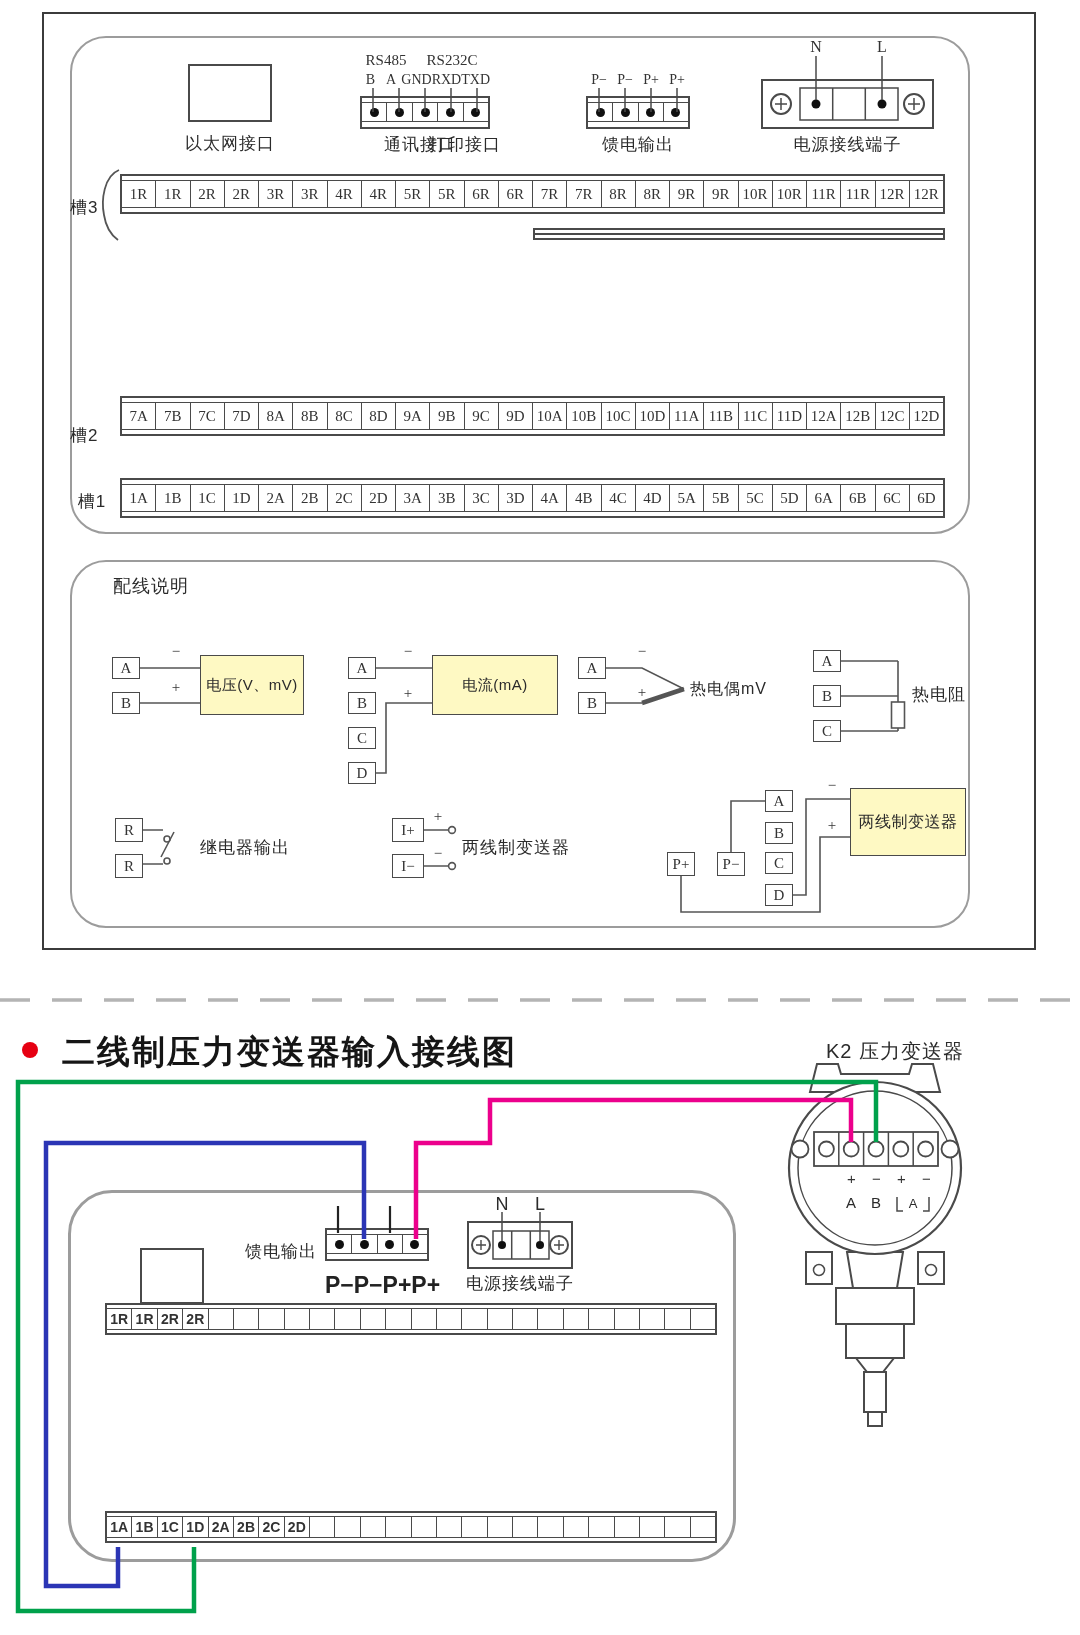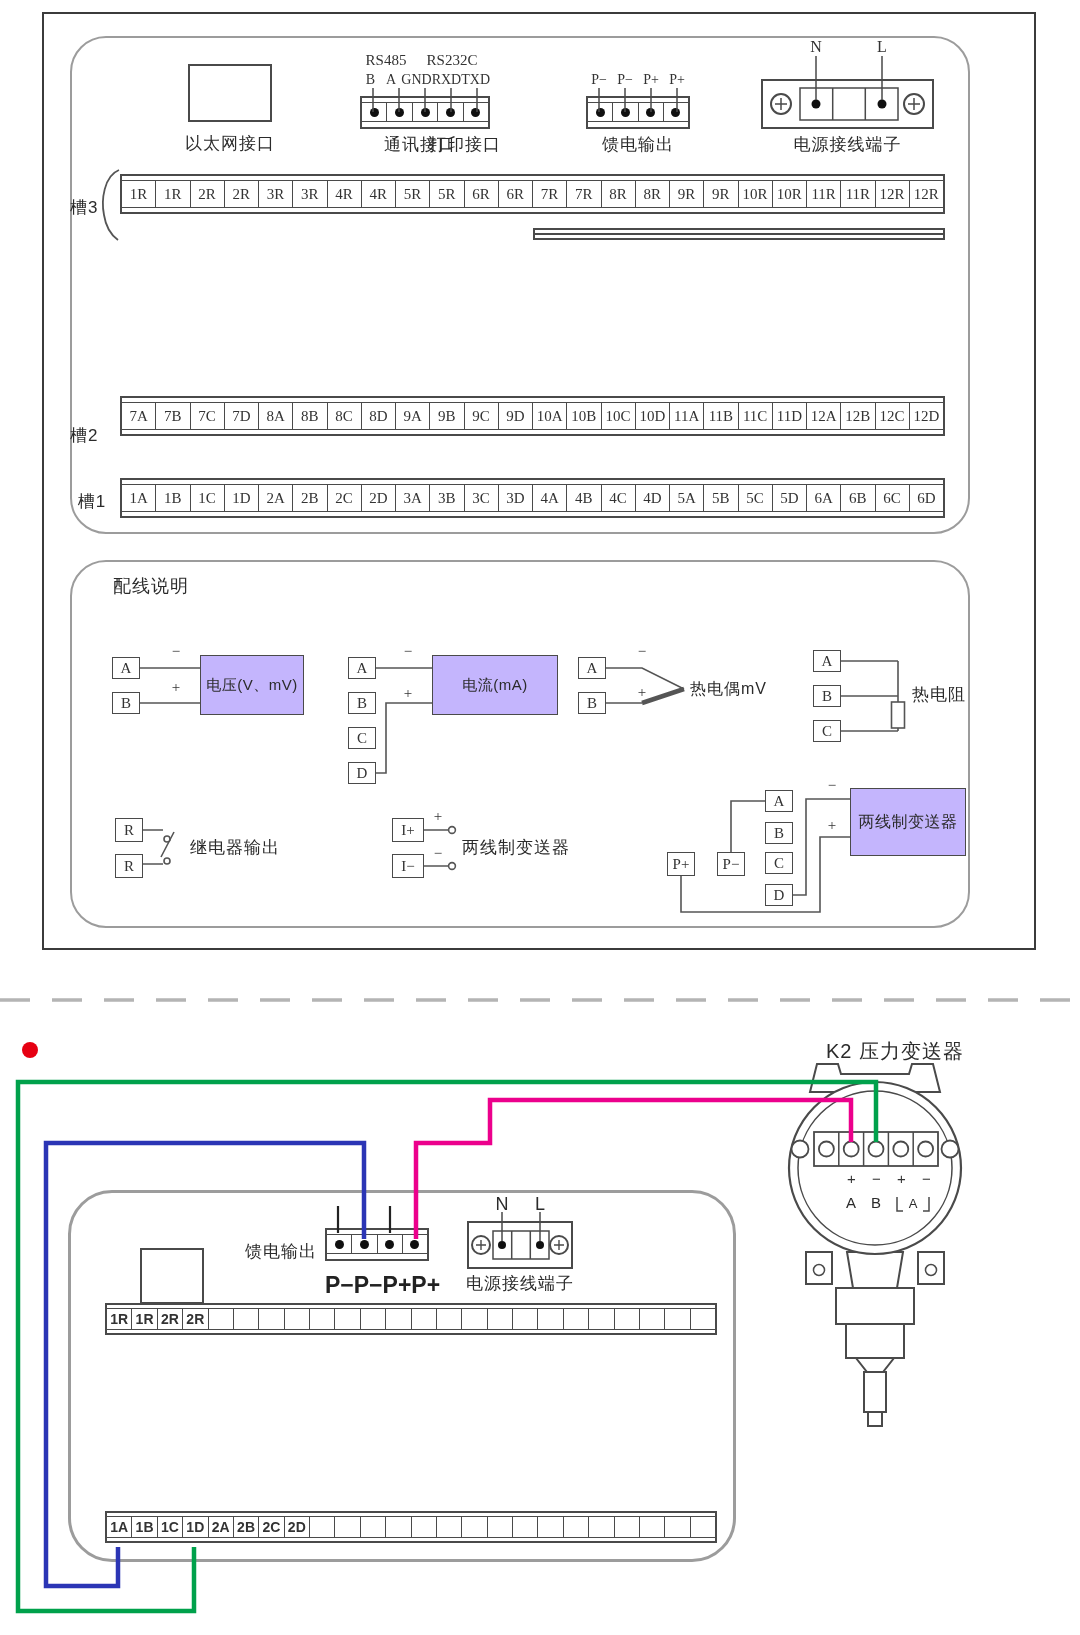--- a/index.html
+++ b/index.html
@@ -26,21 +26,21 @@
 .strip.sm .bt,.strip.sm .bb{height:4px}
 .strip.sm .cell{height:20px;line-height:20px;font-family:"Liberation Sans",sans-serif;font-weight:bold;font-size:14px}
 .tblock{position:absolute;border:2px solid #4a4a4a;background:#fff}
 .tblock .bt{height:5px;border-bottom:1.5px solid #4a4a4a}
 .tblock .bb{height:6px;border-top:1.5px solid #4a4a4a}
 .tblock .dcells{display:flex;height:18px}
 .tblock .dcell{flex:1;border-right:1.5px solid #4a4a4a;position:relative}
 .tblock .dcell:last-child{border-right:0}
 .tblock .dcell::after{content:"";position:absolute;left:50%;top:50%;width:9px;height:9px;margin:-4.5px 0 0 -4.5px;background:#101010;border-radius:50%}
 .term{position:absolute;border:1.6px solid #4a4a4a;background:#fff;display:flex;align-items:center;justify-content:center;font-family:"Liberation Serif",serif;font-size:15px;color:#333}
-.wbox{position:absolute;border:1.6px solid #4a4a4a;background:#c4b5fd;display:flex;align-items:center;justify-content:center;font-size:15px;color:#2b2b2b;letter-spacing:.5px;white-space:nowrap}
+.wbox{position:absolute;border:1.6px solid #4a4a4a;background:#fef9c3;display:flex;align-items:center;justify-content:center;font-size:15px;color:#2b2b2b;letter-spacing:.5px;white-space:nowrap}
 .pm{position:absolute;font-family:"Liberation Serif",serif;font-size:15px;color:#333;text-align:center}
 .title{position:absolute;font-size:33px;font-weight:600;letter-spacing:2px;color:#151515;white-space:nowrap}
 .bullet{position:absolute;width:16px;height:16px;border-radius:50%}
 </style>
 </head>
 <body>
 
 <div id="canvas">
 
   <div class="obox" style="left:42px;top:12px;width:994px;height:938px"></div>
@@ -295,39 +295,40 @@
   <div class="pm" style="left:632px;top:684px;width:20px">+</div>
   <div class="lbl" style="left:690px;top:679px;width:120px;text-align:left;font-size:16px">热电偶mV</div>
 
   <div class="term" style="left:813px;top:650px;width:28px;height:22px">A</div>
   <div class="term" style="left:813px;top:685px;width:28px;height:22px">B</div>
   <div class="term" style="left:813px;top:720px;width:28px;height:22px">C</div>
   <div class="lbl" style="left:912px;top:683px;width:70px;text-align:left">热电阻</div>
 
   <div class="term" style="left:115px;top:818px;width:28px;height:24px">R</div>
   <div class="term" style="left:115px;top:854px;width:28px;height:24px">R</div>
-  <div class="lbl" style="left:180px;top:836px;width:110px;text-align:center">继电器输出</div>
+  <div class="lbl" style="left:180px;top:836px;width:110px;text-align:right">继电器输出</div>
 
   <div class="term" style="left:392px;top:818px;width:32px;height:24px">I+</div>
   <div class="term" style="left:392px;top:854px;width:32px;height:24px">I−</div>
   <div class="pm" style="left:428px;top:808px;width:20px">+</div>
   <div class="pm" style="left:428px;top:845px;width:20px">−</div>
   <div class="lbl" style="left:462px;top:836px;width:170px;text-align:left">两线制变送器</div>
 
   <div class="term" style="left:667px;top:852px;width:28px;height:24px">P+</div>
   <div class="term" style="left:717px;top:852px;width:28px;height:24px">P−</div>
   <div class="term" style="left:765px;top:790px;width:28px;height:22px">A</div>
   <div class="term" style="left:765px;top:822px;width:28px;height:22px">B</div>
   <div class="term" style="left:765px;top:852px;width:28px;height:22px">C</div>
   <div class="term" style="left:765px;top:884px;width:28px;height:22px">D</div>
   <div class="pm" style="left:822px;top:777px;width:20px">−</div>
   <div class="pm" style="left:822px;top:817px;width:20px">+</div>
   <div class="wbox" style="left:850px;top:788px;width:116px;height:68px;font-size:16px">两线制变送器</div>
 
   <div class="bullet" style="left:22px;top:1042px;background:#e60012"></div>
+  <div class="title" style="left:62px;top:1030px">二线制压力变送器输入接线图</div>
   <div class="lbl" style="left:795px;top:1038px;width:200px;font-size:20px">K2  压力变送器</div>
 
   <div class="ebox" style="left:140px;top:1248px;width:64px;height:56px"></div>
   <div class="lbl" style="left:108px;top:1314px;width:128px">以太网接口</div>
 
   <div class="lbl" style="left:205px;top:1240px;width:112px;text-align:right">馈电输出</div>
   <div class="tblock" style="left:325px;top:1228px;width:104px">
     <div class="bt"></div>
     <div class="dcells">
         <div class="dcell"></div>

